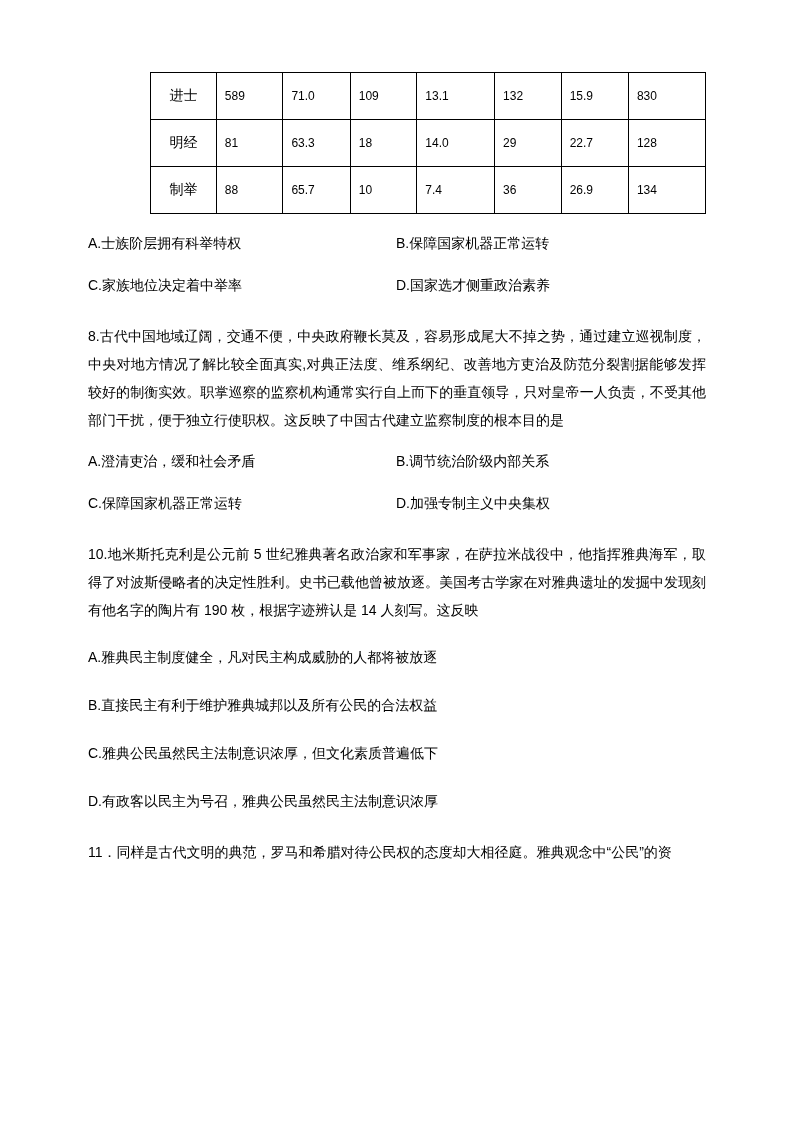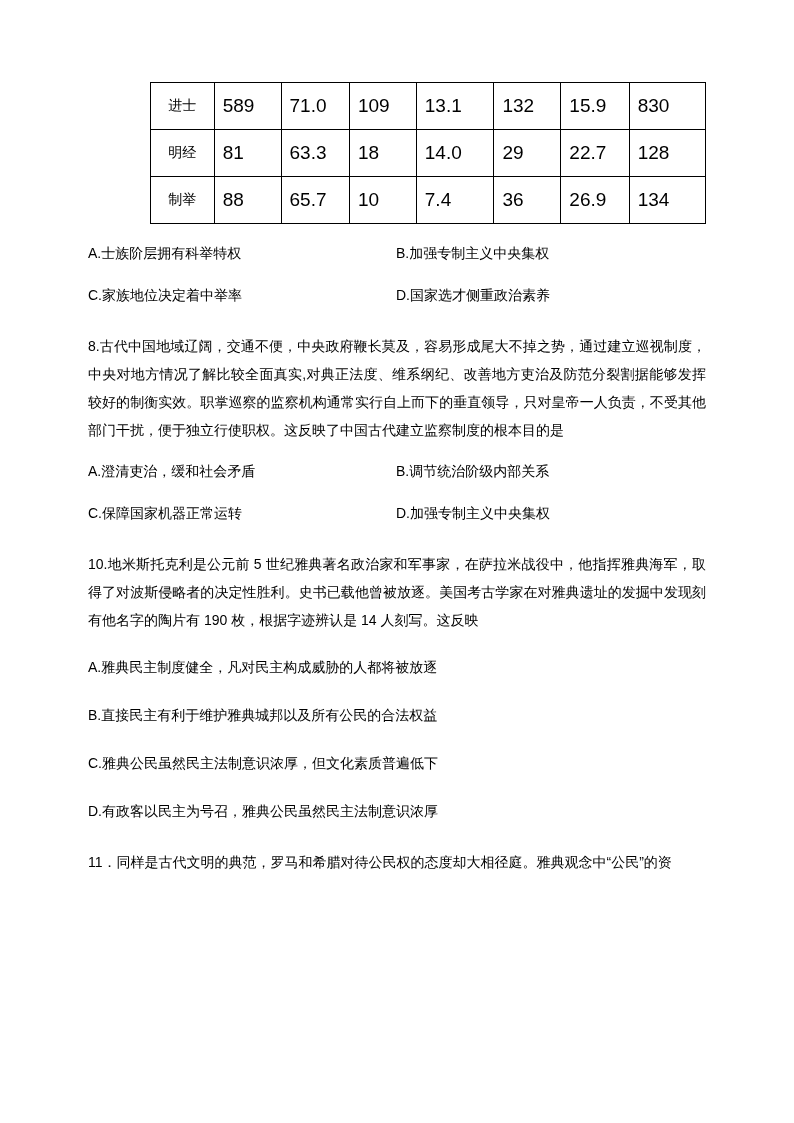--- a/index.html
+++ b/index.html
@@ -16,31 +16,31 @@
     overflow: hidden;
   }
   .page {
     box-sizing: border-box;
     width: 794px;
     height: 1123px;
     padding: 72px 88px 40px 88px;
   }
   
   .table-wrap {
-    margin: 10px 0 0 62px;
+    margin: 0 0 0 62px;
   }
   table.data-table {
     border-collapse: collapse;
     table-layout: fixed;
   }
   table.data-table td {
     border: 1px solid #000000;
     height: 46px;
     padding: 0 8px;
-    font-size: 19px;
+    font-size: 12px;
     vertical-align: middle;
     white-space: nowrap;
   }
   table.data-table td.label {
     width: 54px;
     text-align: center;
     font-size: 14px;
   }
   table.data-table td.num {
     width: 57px;
@@ -118,21 +118,21 @@
           <td class="num">26.9</td>
           <td class="num-wide">134</td>
         </tr>
       </tbody>
     </table>
   </div>
 
   <div class="q-block first-opts">
     <div class="opt-row">
       <div class="opt opt-col-a">A.士族阶层拥有科举特权</div>
-      <div class="opt">B.加强专制主义中央集权</div>
+      <div class="opt">B.保障国家机器正常运转</div>
     </div>
     <div class="opt-row">
       <div class="opt opt-col-a">C.家族地位决定着中举率</div>
       <div class="opt">D.国家选才侧重政治素养</div>
     </div>
   </div>
 
   <div class="q-block">
     <div class="q-stem">8.古代中国地域辽阔，交通不便，中央政府鞭长莫及，容易形成尾大不掉之势，通过建立巡视制度，中央对地方情况了解比较全面真实,对典正法度、维系纲纪、改善地方吏治及防范分裂割据能够发挥较好的制衡实效。职掌巡察的监察机构通常实行自上而下的垂直领导，只对皇帝一人负责，不受其他部门干扰，便于独立行使职权。这反映了中国古代建立监察制度的根本目的是</div>
     <div class="opt-row">

